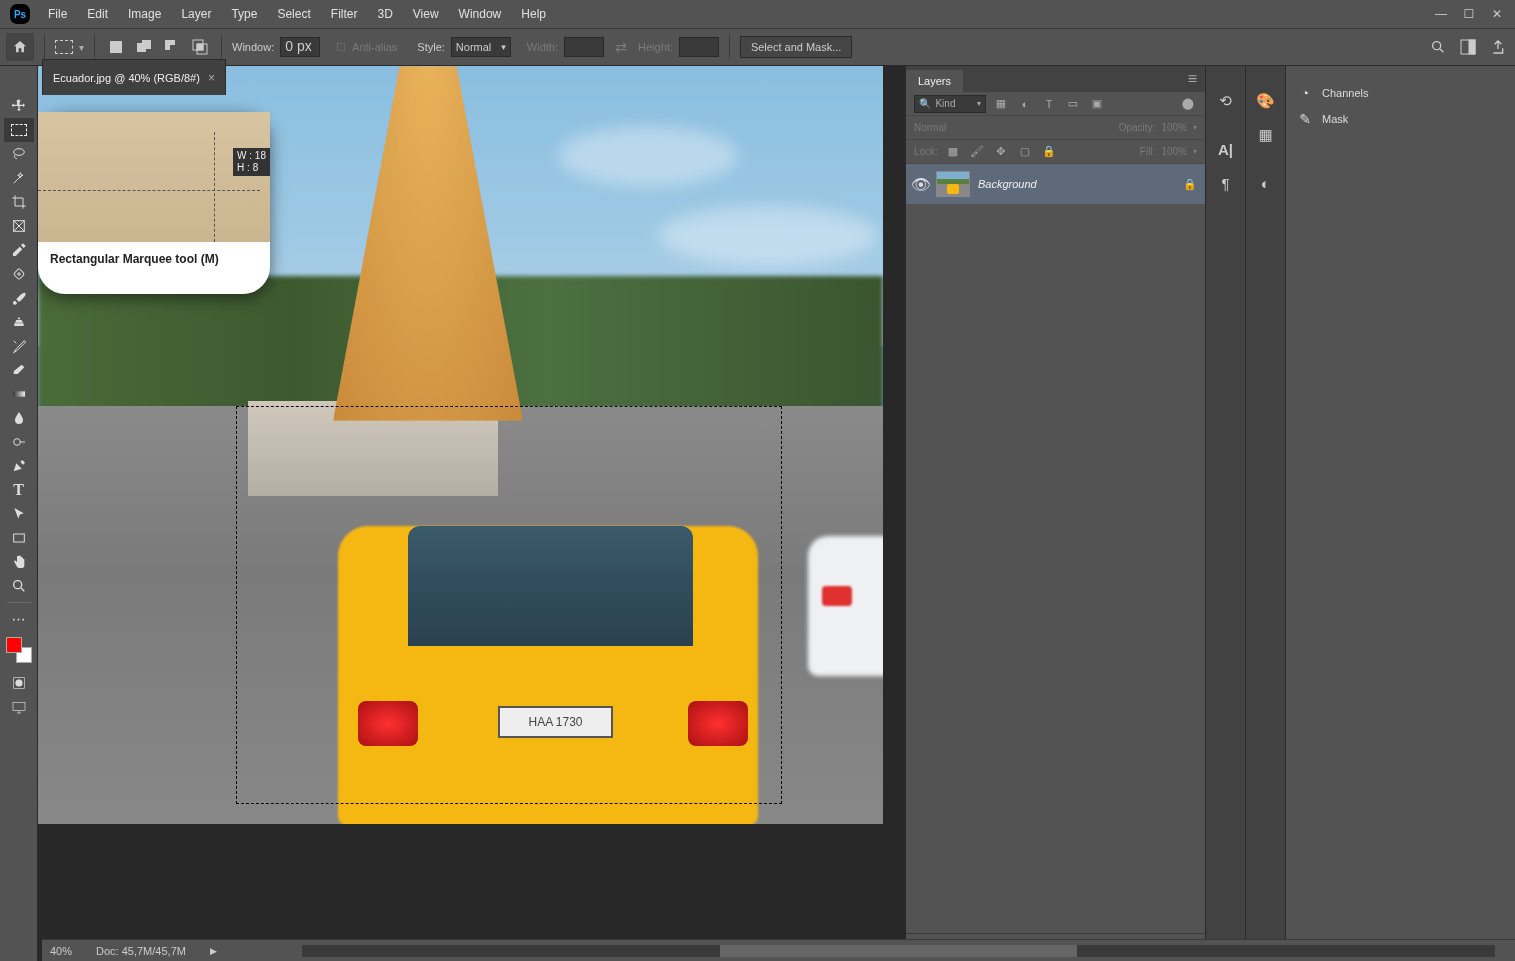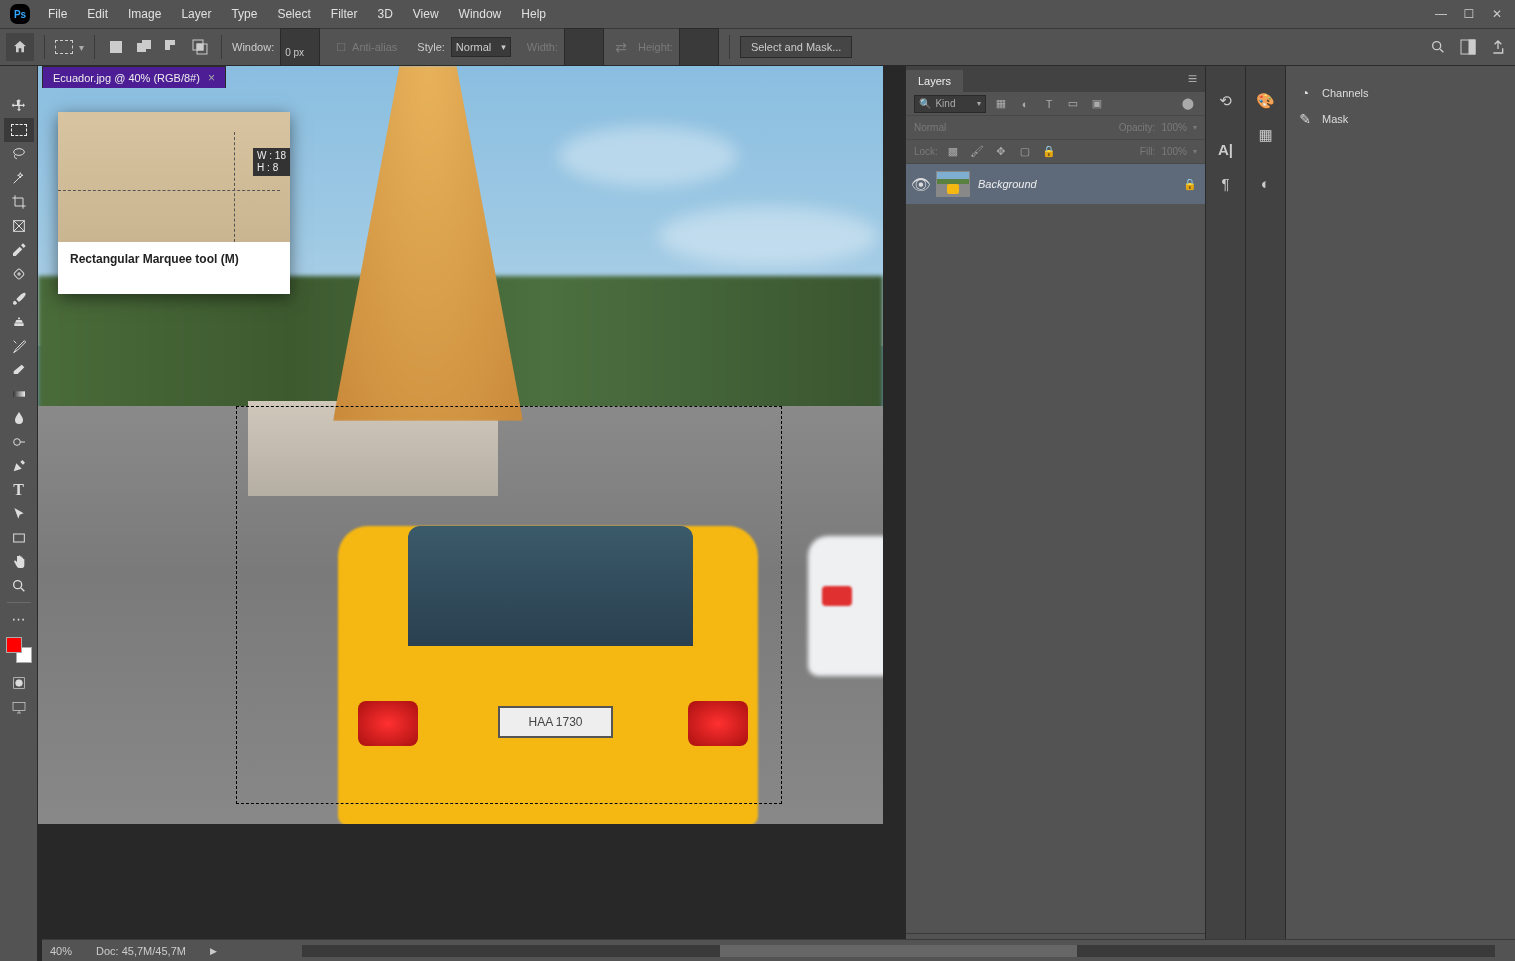--- a/index.html
+++ b/index.html
@@ -9,27 +9,27 @@
 .menubar { height: 28px; background: #535353; display: flex; align-items: center; padding: 0 4px; }
 .ps-logo { width: 20px; height: 20px; background: #000000; color: #31a8ff; font-size: 10px; font-weight: bold; display: flex; align-items: center; justify-content: center; margin: 0 8px 0 6px; border-radius: 7px; }
 .menubar-item { padding: 0 10px; font-size: 12px; color: #e0e0e0; cursor: pointer; }
 .window-controls { margin-left: auto; display: flex; }
 .window-btn { width: 28px; height: 20px; display: flex; align-items: center; justify-content: center; color: #ccc; cursor: pointer; font-size: 12px; }
 
 
 .options-bar { height: 38px; background: #535353; border-top: 1px solid #3a3a3a; border-bottom: 1px solid #2a2a2a; display: flex; align-items: center; padding: 0 6px; gap: 6px; }
 .home-btn { width: 28px; height: 28px; background: #454545; display: flex; align-items: center; justify-content: center; cursor: pointer; }
 .opt-label { font-size: 11px; color: #ccc; }
-.opt-input { width: 40px; height: 20px; background: #3a3a3a; border: 1px solid #2a2a2a; color: #ccc; padding: 18px 4px; font-size: 10px; }
+.opt-input { width: 40px; height: 20px; background: #3a3a3a; border: 1px solid #2a2a2a; color: #ccc; padding: 0 4px; font-size: 14px; }
 .opt-select { width: 60px; height: 20px; background: #3a3a3a; border: 1px solid #2a2a2a; color: #ccc; padding: 0 4px; font-size: 11px; display: flex; align-items: center; justify-content: space-between; }
 .opt-btn { height: 22px; padding: 0 10px; background: #454545; border: 1px solid #2a2a2a; color: #ccc; font-size: 11px; cursor: pointer; display: flex; align-items: center; }
 .dim { color: #7a7a7a; }
 .small-icon { width: 22px; height: 22px; display: flex; align-items: center; justify-content: center; cursor: pointer; font-size: 14px; }
 .divider-v { width: 1px; height: 24px; background: #3a3a3a; margin: 0 4px; }
-.doc-tab { height: 22px; background: #4c1d95; padding: 0 10px; display: flex; align-items: center; font-size: 11px; color: #eee; border: 1px solid #2a2a2a; border-bottom: none; }
+.doc-tab { height: 36px; background: #404040; padding: 0 10px; display: flex; align-items: center; font-size: 11px; color: #eee; border: 1px solid #2a2a2a; border-bottom: none; }
 .doc-tab-close { margin-left: 8px; font-size: 12px; color: #aaa; cursor: pointer; }
 
 
 .main { position: absolute; top: 66px; left: 0; right: 0; bottom: 0; display: flex; }
 
 
 .tools { width: 38px; background: #535353; border-right: 1px solid #2a2a2a; display: flex; flex-direction: column; align-items: center; padding-top: 28px; }
 .tool { width: 30px; height: 24px; display: flex; align-items: center; justify-content: center; cursor: pointer; color: #ddd; font-size: 16px; margin-bottom: 0px; position: relative; }
 .tool.active { background: #3a3a3a; }
 .tool-sep { width: 24px; height: 1px; background: #6a6a6a; margin: 4px 0; }
@@ -340,21 +340,21 @@
       <div class="white-car"></div>
       <div class="white-car-light"></div>
       <div class="taxi-body"></div>
       <div class="taxi-window"></div>
       <div class="taxi-light-l"></div>
       <div class="taxi-light-r"></div>
       <div class="taxi-plate">HAA 1730</div>
       <div class="selection-rect" style="left:198px; top:340px; width:546px; height:398px;"></div>
     </div>
 
-    <div class="tooltip" style="left:20px; top:46px;">
+    <div class="tooltip" style="left:0; top:46px;border-radius:27px;">
       <div class="tooltip-img">
         <div class="tt-cross-h"></div>
         <div class="tt-cross-v"></div>
         <div class="tt-badge"><span>W : 18</span><br><span>H :  8</span></div>
       </div>
       <div class="tooltip-body">
         <div class="tooltip-title">Rectangular Marquee tool (M)</div>
       </div>
     </div>
   </div>

